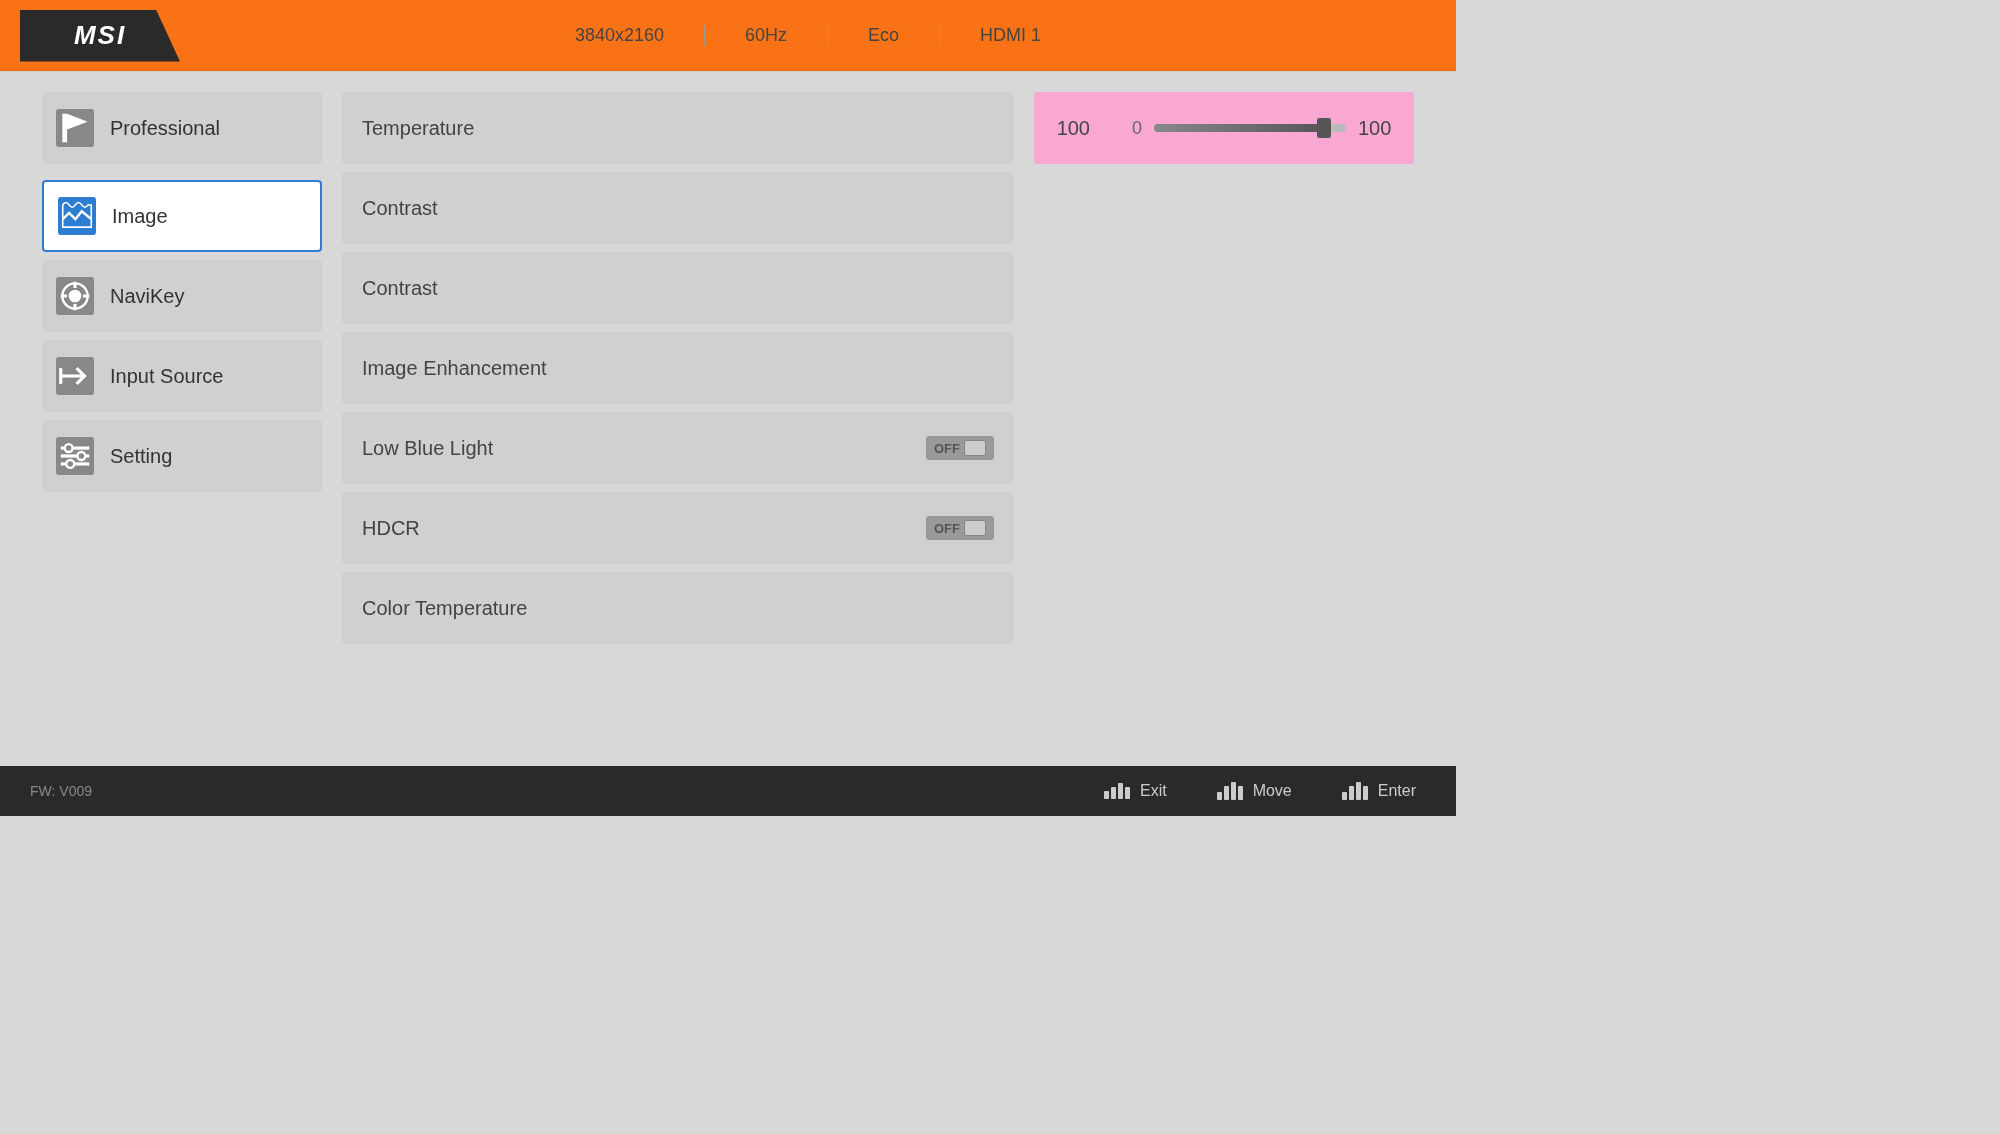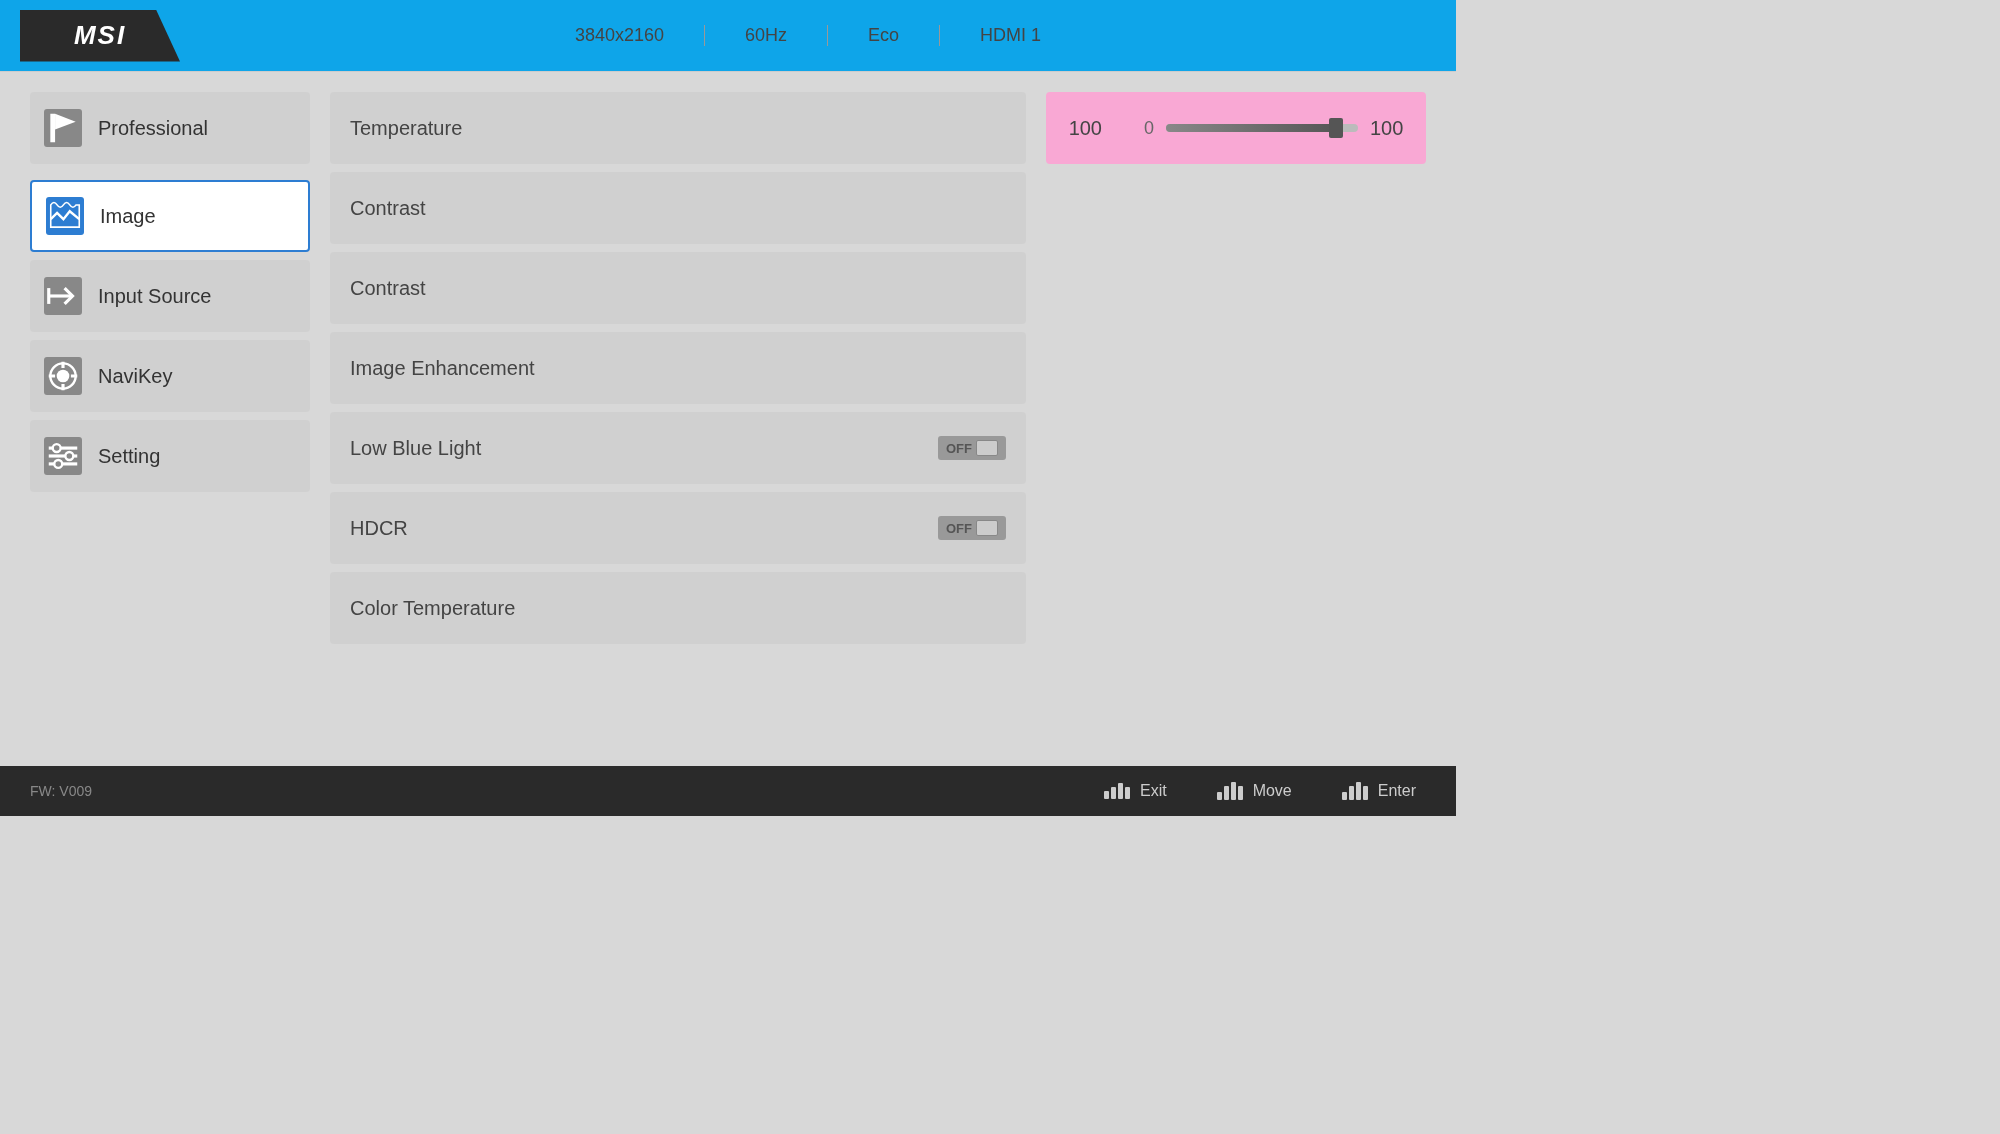--- a/index.html
+++ b/index.html
@@ -10,21 +10,21 @@
       background: #d8d8d8;
       font-family: Arial, sans-serif;
       overflow: hidden;
       position: relative;
     }
 
     
     .header {
       width: 100%;
       height: 72px;
-      background: #0ea5e9;
+      background: #f97316;
       border-bottom: 1px solid #ccc;
       display: flex;
       align-items: center;
       justify-content: space-between;
       padding: 0 20px;
     }
 
     .header-logo {
       width: 160px;
       height: 52px;
@@ -61,21 +61,21 @@
 
     .header-info-item:last-child {
       border-right: none;
     }
 
     
     .main {
       display: flex;
       width: 100%;
       height: calc(100% - 72px - 50px);
-      padding: 20px 30px;
+      padding: 20px 42px;
       gap: 20px;
     }
 
     
     .sidebar {
       width: 280px;
       display: flex;
       flex-direction: column;
       gap: 8px;
     }
@@ -313,37 +313,37 @@
           <path d="M3 5 Q5 2 7 5 Q9 8 11 5 Q13 2 15 5 Q17 8 19 5 L21 5 L21 19 L3 19 Z" stroke="white" stroke-width="1" fill="none"></path>
           <polyline points="3,14 7,10 11,14 15,9 21,14" stroke="white" stroke-width="1.5" fill="none"></polyline>
         </svg>
       </div>
       <span class="sidebar-item-label">Image</span>
     </div>
 
     <div class="sidebar-item">
       <div class="sidebar-item-icon gray">
         <svg viewBox="0 0 24 24" fill="white" xmlns="http://www.w3.org/2000/svg">
+          <circle cx="12" cy="12" r="4" fill="white"></circle>
+          <path d="M12 3 L12 7 M12 17 L12 21 M3 12 L7 12 M17 12 L21 12" stroke="white" stroke-width="2"></path>
+          <circle cx="12" cy="12" r="8" stroke="white" stroke-width="1.5" fill="none"></circle>
+        </svg>
+      </div>
+      <span class="sidebar-item-label">NaviKey</span>
+    </div>
+
+    <div class="sidebar-item">
+      <div class="sidebar-item-icon gray">
+        <svg viewBox="0 0 24 24" fill="white" xmlns="http://www.w3.org/2000/svg">
           <line x1="3" y1="12" x2="18" y2="12" stroke="white" stroke-width="2"></line>
           <polyline points="13,7 18,12 13,17" stroke="white" stroke-width="2" fill="none"></polyline>
           <line x1="3" y1="7" x2="3" y2="17" stroke="white" stroke-width="2"></line>
         </svg>
       </div>
       <span class="sidebar-item-label">Input Source</span>
-    </div>
-
-    <div class="sidebar-item">
-      <div class="sidebar-item-icon gray">
-        <svg viewBox="0 0 24 24" fill="white" xmlns="http://www.w3.org/2000/svg">
-          <circle cx="12" cy="12" r="4" fill="white"></circle>
-          <path d="M12 3 L12 7 M12 17 L12 21 M3 12 L7 12 M17 12 L21 12" stroke="white" stroke-width="2"></path>
-          <circle cx="12" cy="12" r="8" stroke="white" stroke-width="1.5" fill="none"></circle>
-        </svg>
-      </div>
-      <span class="sidebar-item-label">NaviKey</span>
     </div>
 
     <div class="sidebar-item">
       <div class="sidebar-item-icon gray">
         <svg viewBox="0 0 24 24" fill="white" xmlns="http://www.w3.org/2000/svg">
           <line x1="3" y1="7" x2="21" y2="7" stroke="white" stroke-width="2"></line>
           <line x1="3" y1="12" x2="21" y2="12" stroke="white" stroke-width="2"></line>
           <line x1="3" y1="17" x2="21" y2="17" stroke="white" stroke-width="2"></line>
           <circle cx="8" cy="7" r="2.5" fill="#888" stroke="white" stroke-width="1.5"></circle>
           <circle cx="16" cy="12" r="2.5" fill="#888" stroke="white" stroke-width="1.5"></circle>

